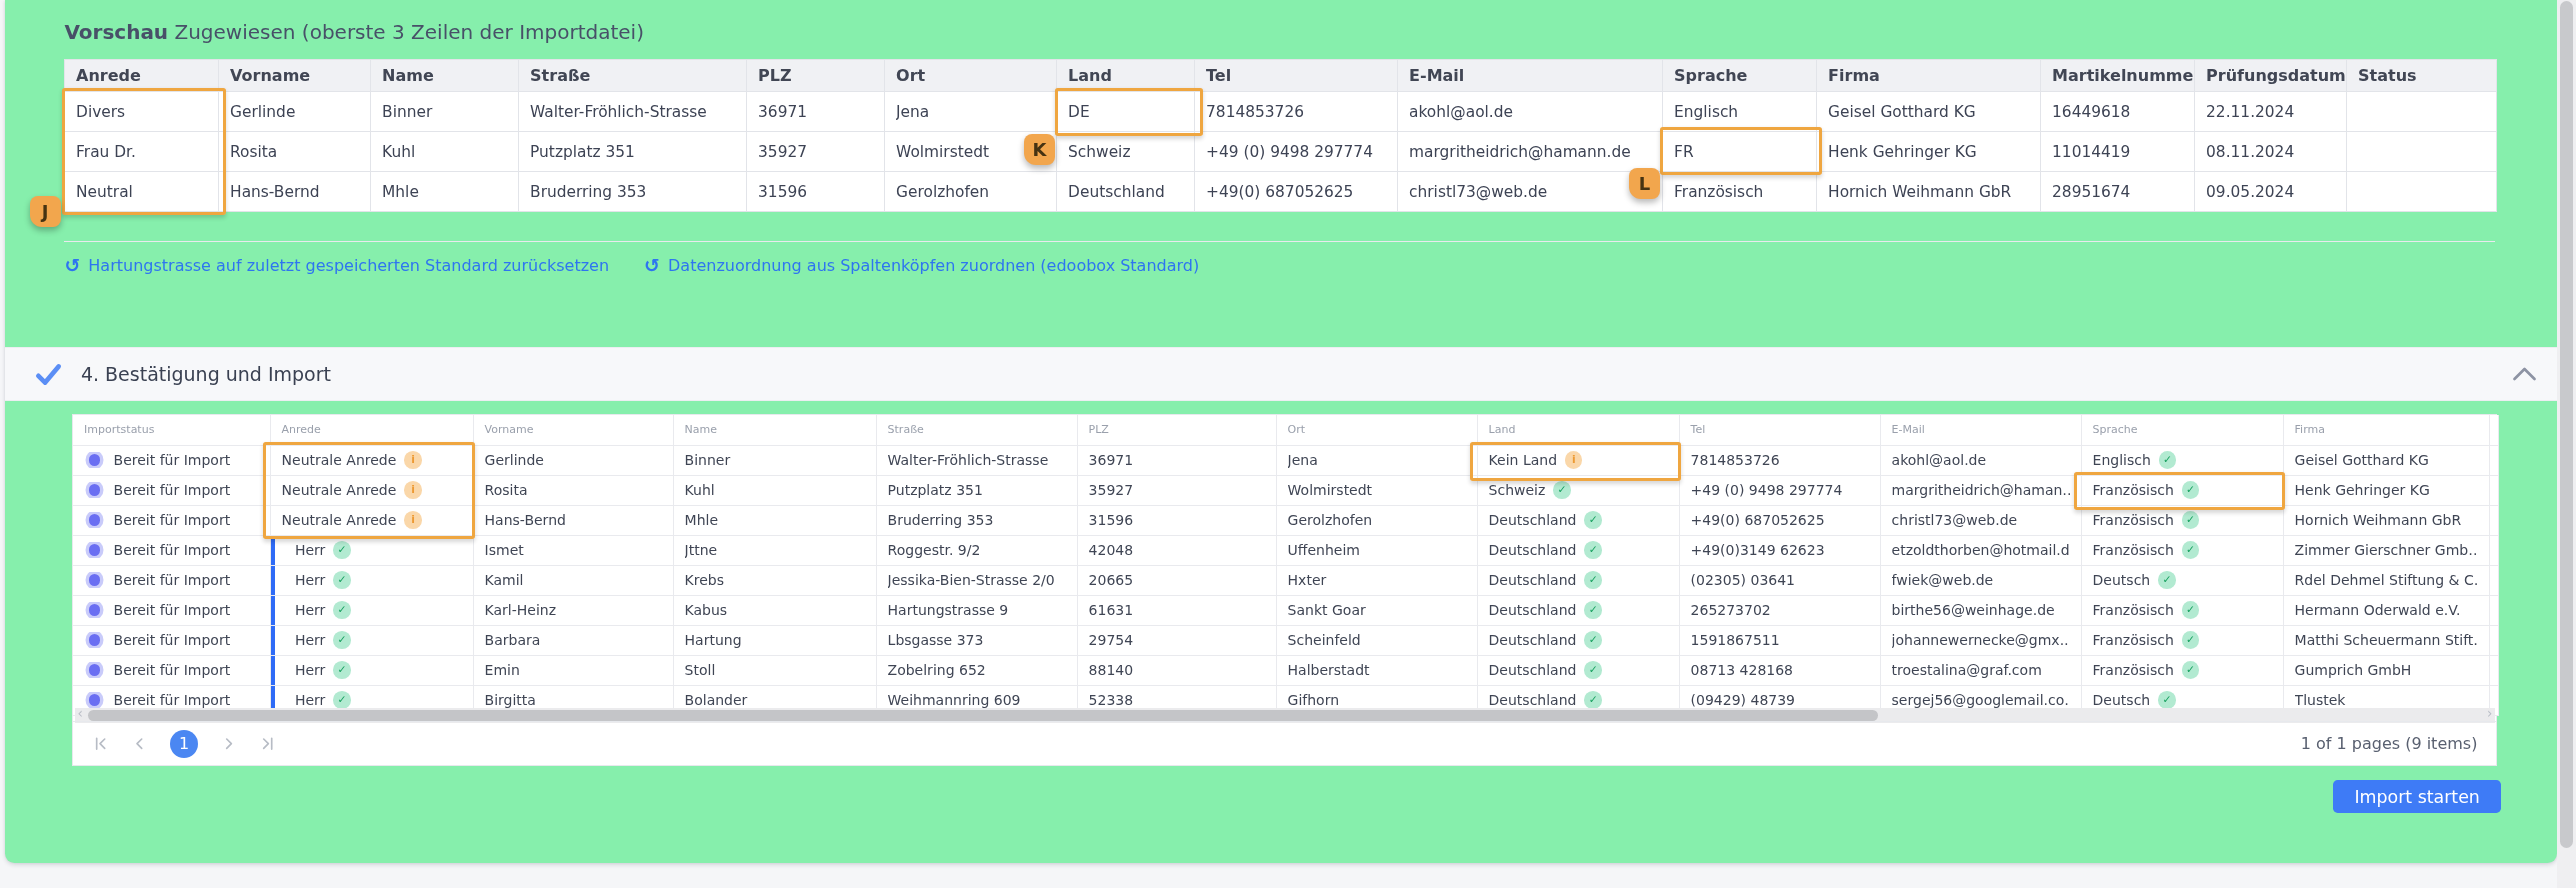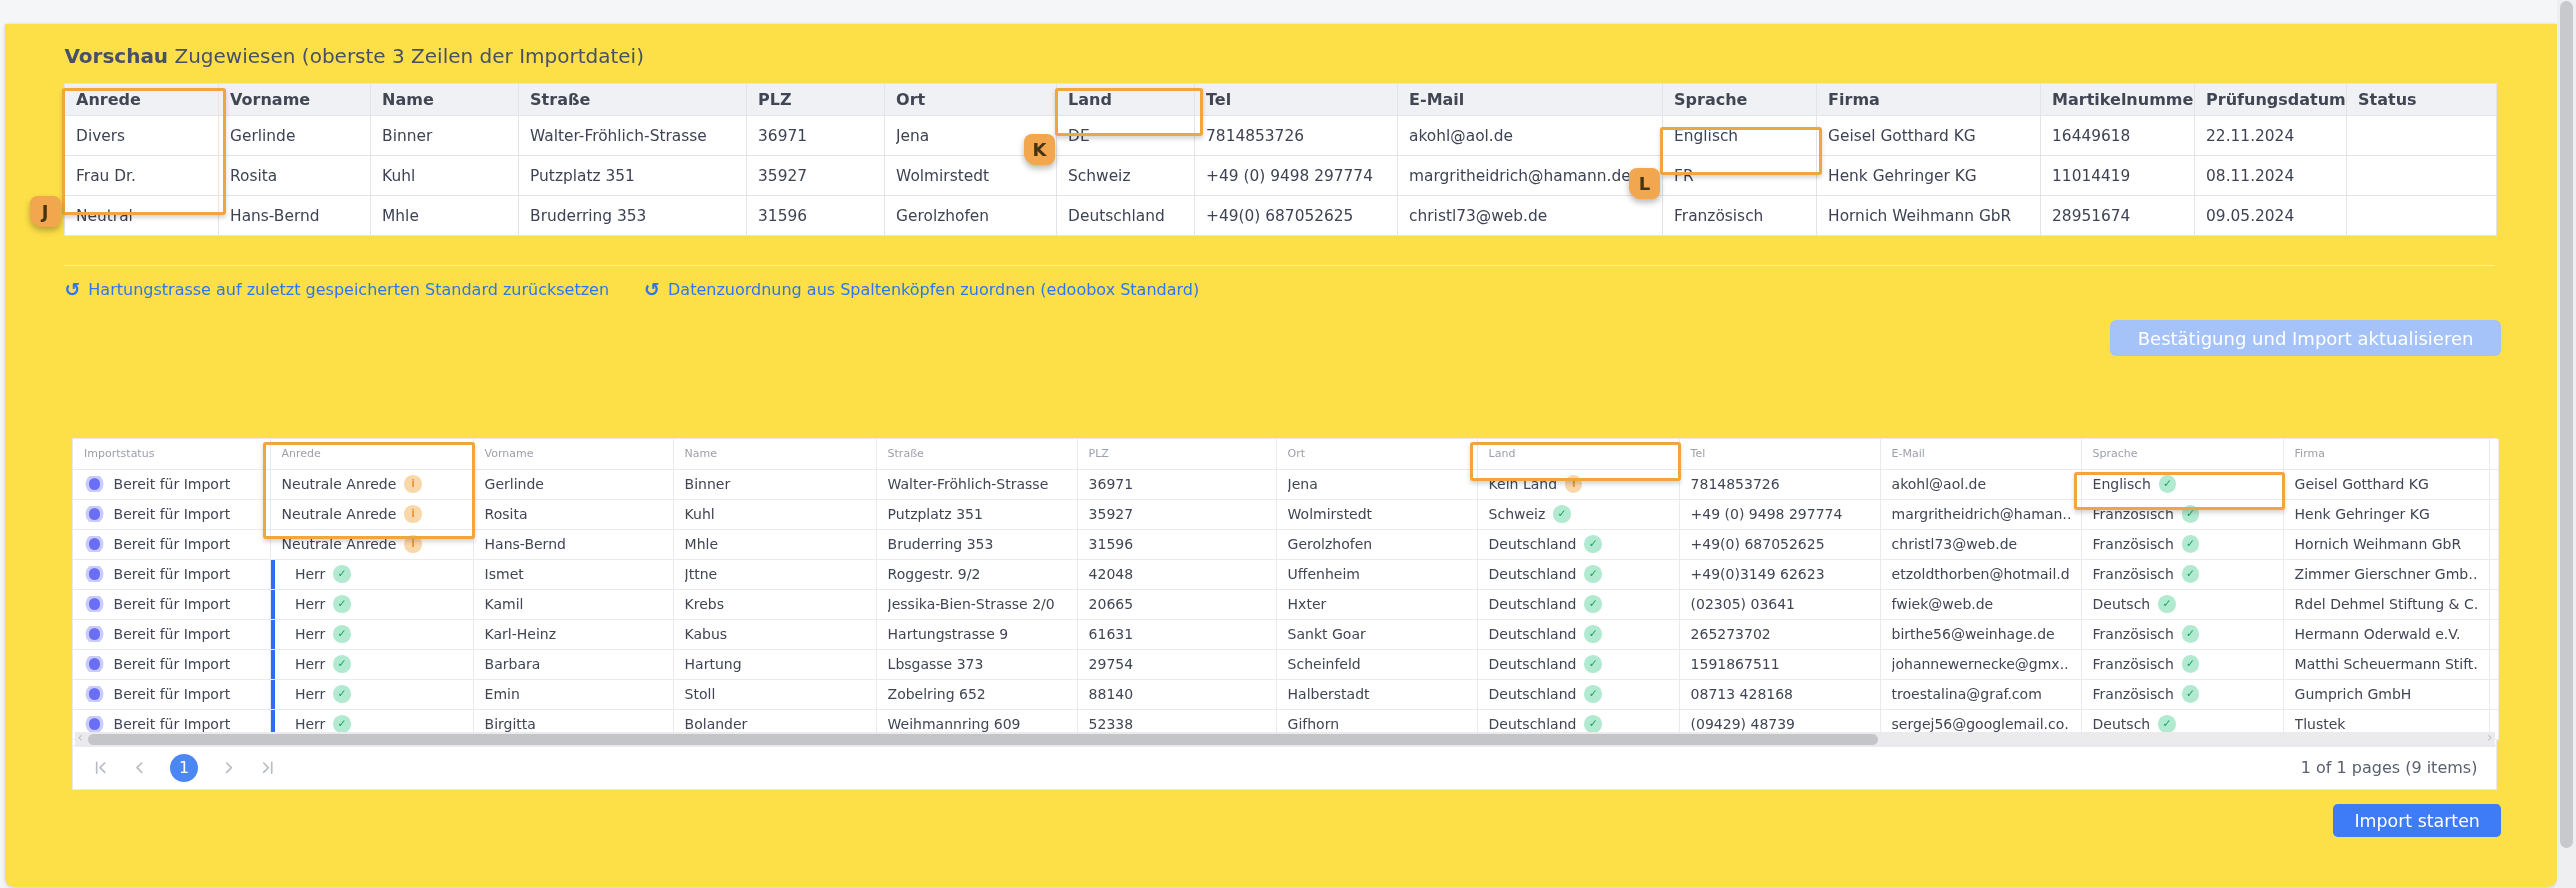--- a/index.html
+++ b/index.html
@@ -1,19 +1,19 @@
 <!DOCTYPE html>
 <html style="font-size:10.7px"><head>
 <meta charset="utf-8">
 <style>
   html,body{margin:0;padding:0;background:#f5f6f8;}
   #screen{position:relative;width:2576px;height:889px;overflow:hidden;
           font-family:"DejaVu Sans","Liberation Sans",sans-serif;background:#f5f6f8;}
-  .card{position:absolute;left:5.4px;top:0;width:2552px;height:863px;background:#fde047;
-        border-radius:0 0 9.4px 9.4px;box-shadow:0 1.3px 4px rgba(30,35,60,.14),0 0 2px rgba(30,35,60,.08);margin-top:24px;}
+  .card{position:absolute;left:5.4px;top:0;width:2552px;height:863px;background:#86efac;
+        border-radius:0 0 9.4px 9.4px;box-shadow:0 1.3px 4px rgba(30,35,60,.14),0 0 2px rgba(30,35,60,.08);}
   
   .preview-title{position:absolute;left:59px;top:20px;font-size:20px;color:#485068;}
   .preview-title .b{font-weight:700;}
   
   .t1{position:absolute;left:59px;top:59px;width:2431px;border-collapse:collapse;table-layout:fixed;}
   .t1 th{height:31px;background:#f0f1f4;font-size:16px;font-weight:700;color:#414654;
          text-align:left;padding:0 10.7px;border:0.7px solid #e2e4e9;white-space:nowrap;overflow:hidden;}
   .t1 td{height:39px;font-size:15.4px;color:#3d4354;padding:0 10.7px;border:0.7px solid #e2e4e9;
          background:#fff;white-space:nowrap;overflow:hidden;}
   .cw{display:flex;align-items:center;white-space:nowrap;overflow:hidden;}
@@ -270,22 +270,34 @@
       <a class="blue-link">
         <span class="undo-icon">↺</span>
         <span>Hartungstrasse auf zuletzt gespeicherten Standard zurücksetzen</span>
       </a>
       <a class="blue-link">
         <span class="undo-icon">↺</span>
         <span>Datenzuordnung aus Spaltenköpfen zuordnen (edoobox Standard)</span>
       </a>
     </div>
 
-    <button class="update-btn">Bestätigung und Import aktualisieren</button>
-
+
+    <div class="section-bar">
+      <span class="sec-check">
+        <svg width="27" height="23" viewBox="0 0 40 34">
+            <path d="M5 19 L15 29 L35 5" fill="none" stroke="#5b8ef5" stroke-width="7" stroke-linecap="round" stroke-linejoin="round"></path>
+          </svg>
+      </span>
+      <span class="sec-title">4. Bestätigung und Import</span>
+      <span class="sec-chevron">
+        <svg width="27" height="17.4" viewBox="0 0 40 26">
+            <path d="M5 21 L20 6 L35 21" fill="none" stroke="#8d93a3" stroke-width="4" stroke-linecap="round" stroke-linejoin="round"></path>
+          </svg>
+      </span>
+    </div>
 
     <div class="grid2">
       <table class="t2" id="table2">
           <colgroup>
             <col style="width:197px">
             <col style="width:203px">
             <col style="width:200px">
             <col style="width:203px">
             <col style="width:201px">
             <col style="width:199px">

